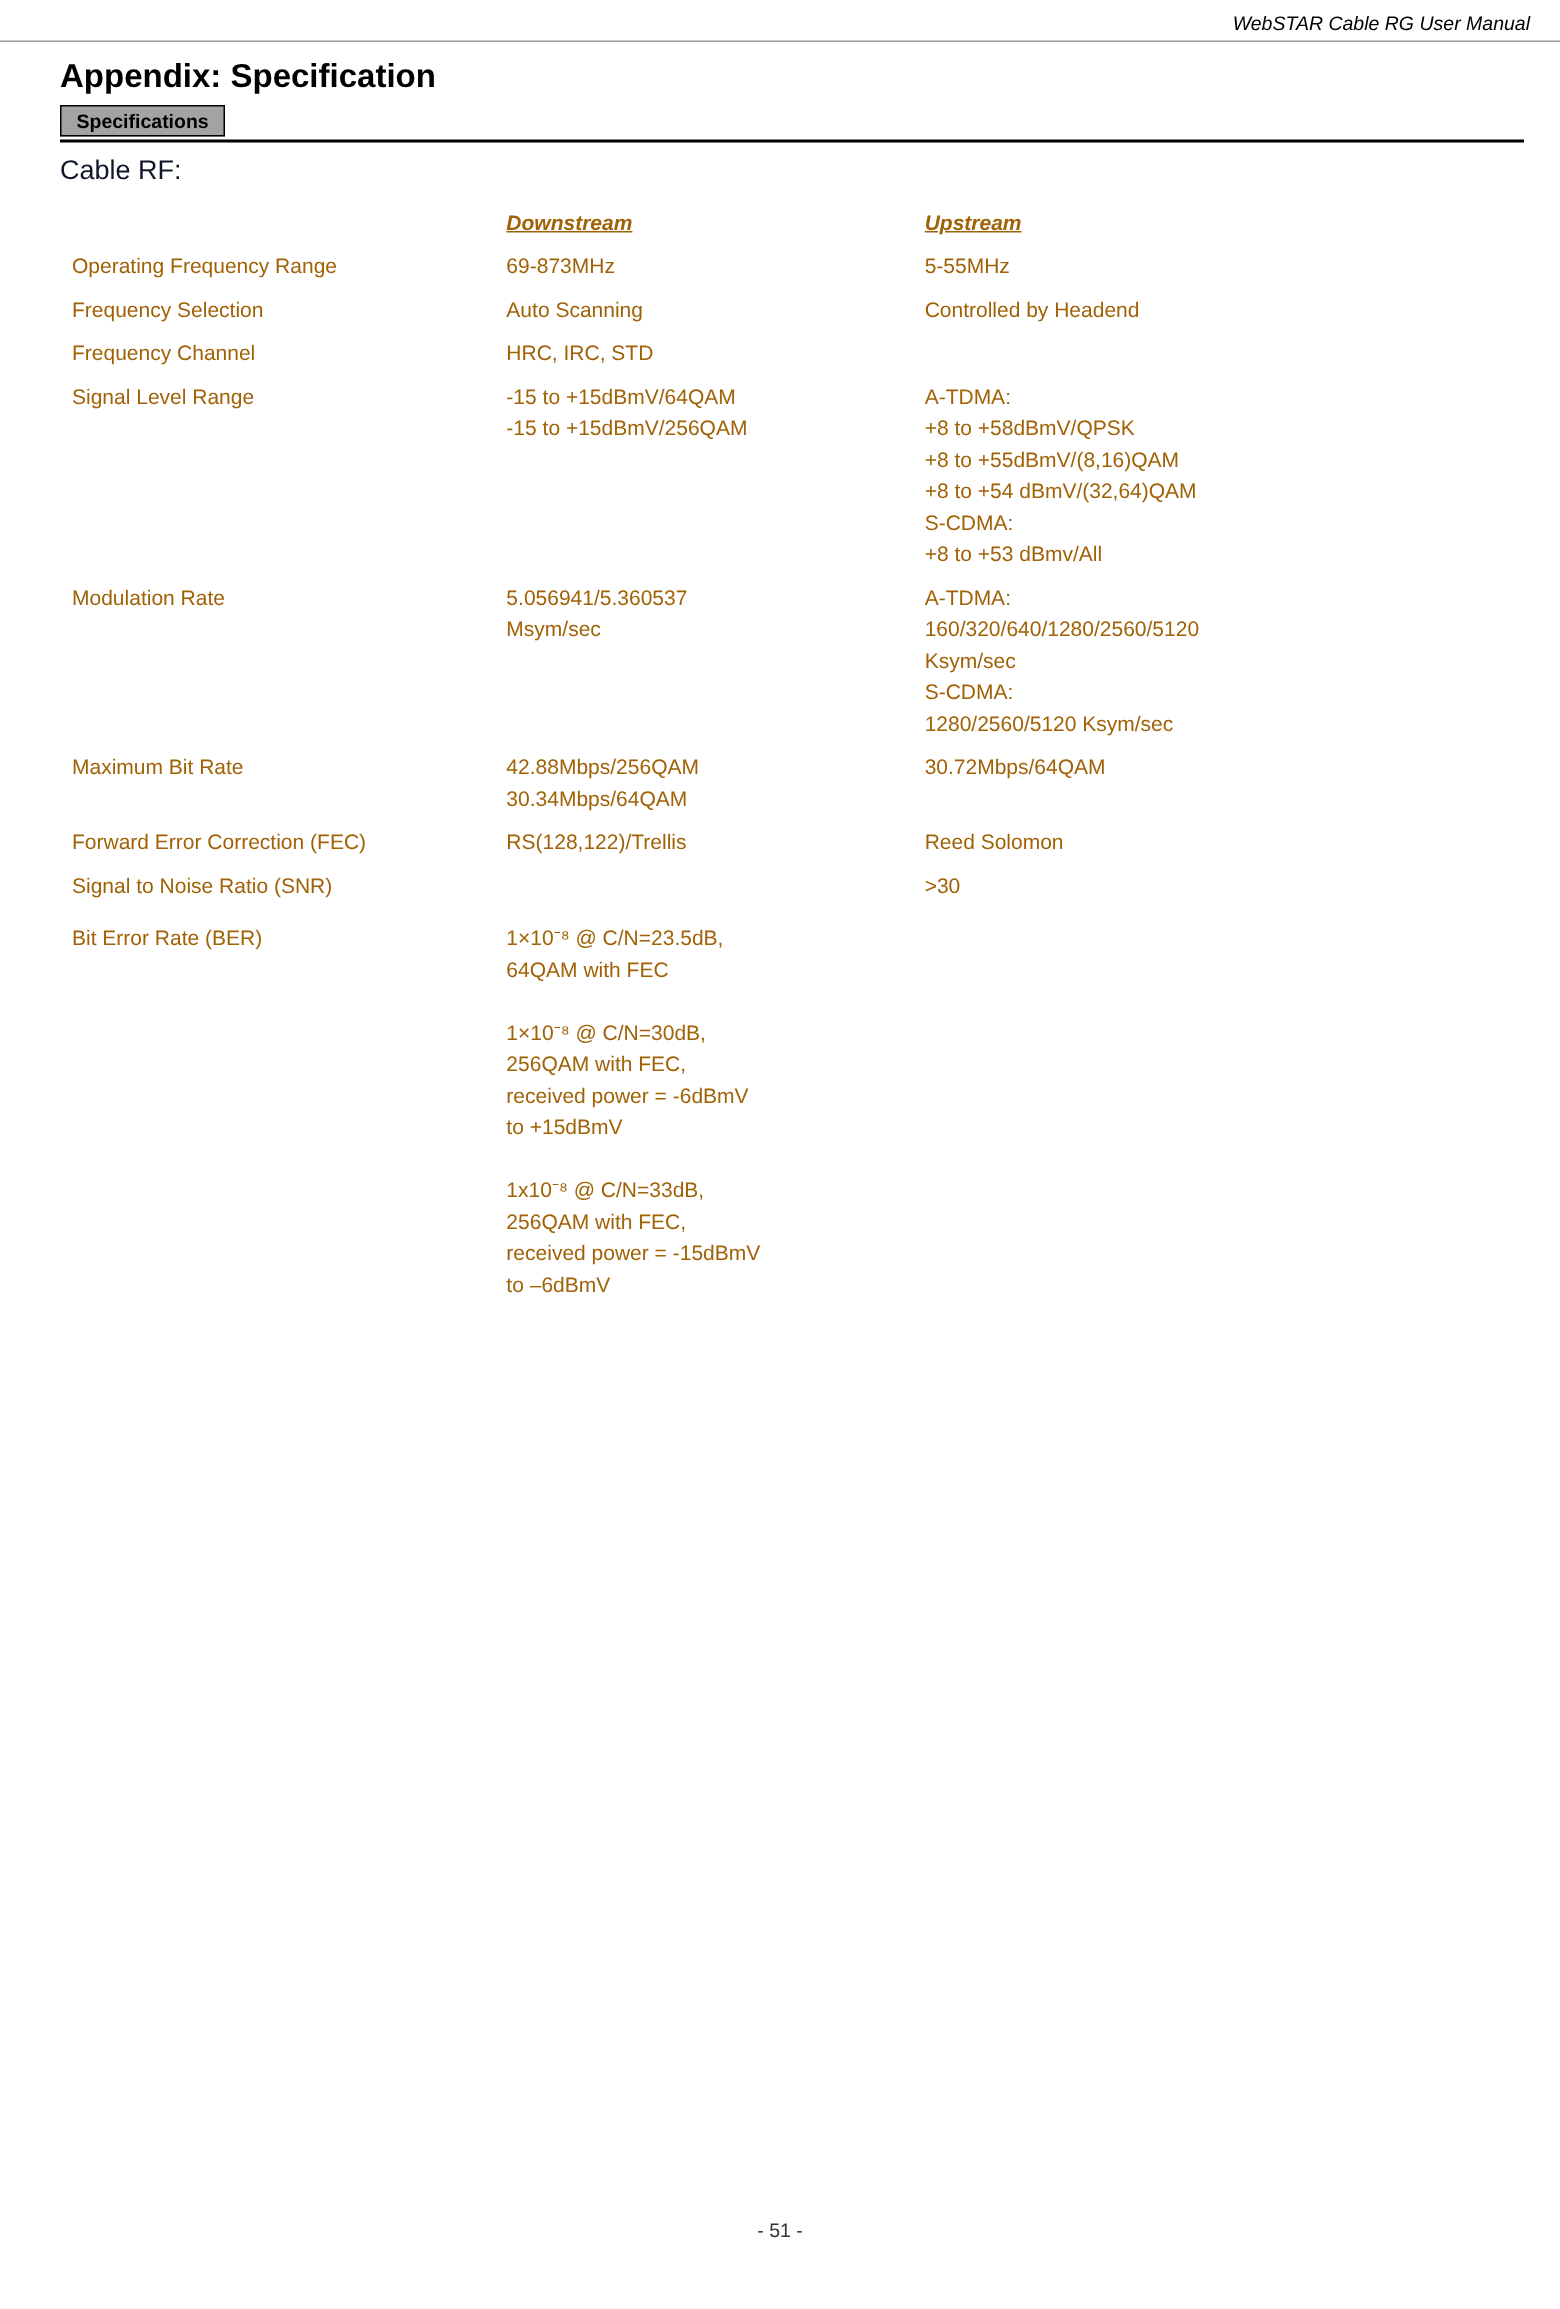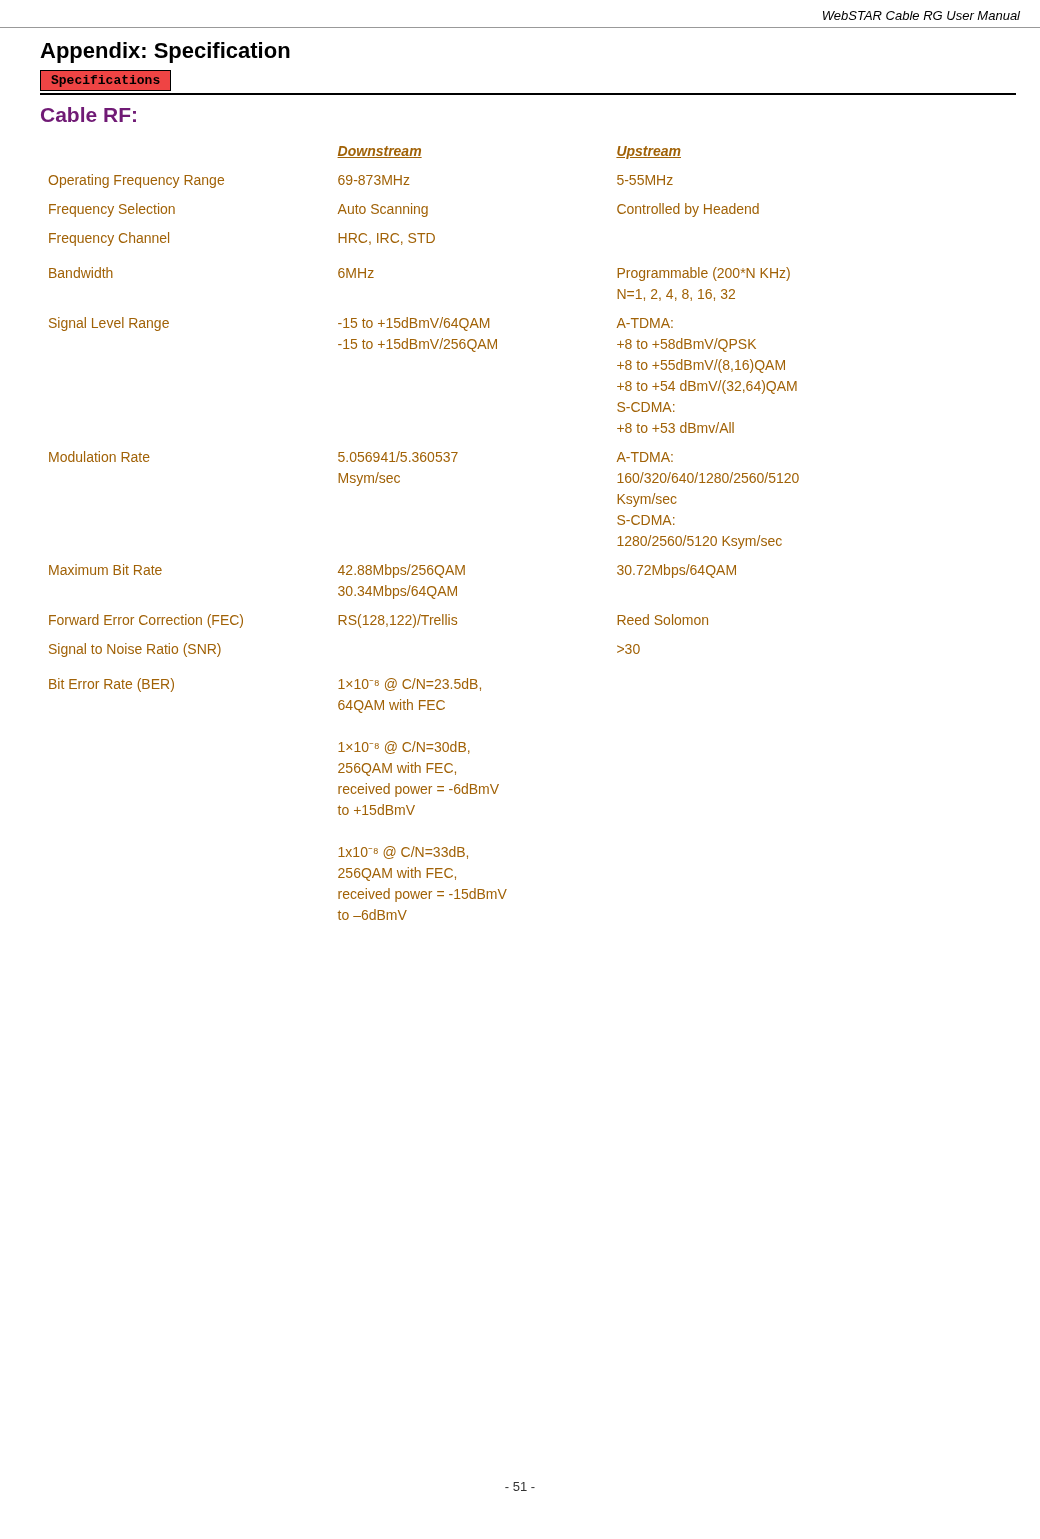--- a/index.html
+++ b/index.html
@@ -27,33 +27,32 @@
       font-weight: bold;
       margin-bottom: 6px;
     }
     .tab-button {
       display: inline-block;
       border: 1px solid #000;
       padding: 2px 10px;
       font-size: 13px;
       font-weight: bold;
       cursor: pointer;
-      background: #ef4444;
+      background: #a3a3a3;
       margin-bottom: 0;
-      font-family: Liberation Mono, monospace;
     }
     .section-divider {
       border: none;
       border-top: 2px solid #000;
       margin: 2px 0 8px 0;
     }
     .cable-rf-label {
-      font-weight: bold;
-      color: #701a75;
-      font-size: 21px;
+      font-weight: normal;
+      color: #0f172a;
+      font-size: 18px;
       margin-bottom: 10px;
     }
     .spec-table {
       width: 100%;
       border-collapse: collapse;
     }
     .spec-table td {
       padding: 4px 8px;
       vertical-align: top;
       color: #a16207;
@@ -115,25 +114,20 @@
         <tr>
           <td>Frequency Selection</td>
           <td>Auto Scanning</td>
           <td>Controlled by Headend</td>
         </tr>
         <tr>
           <td>Frequency Channel</td>
           <td>HRC, IRC, STD</td>
           <td></td>
         </tr>
-        <tr style="padding-top: 8px;">
-          <td style="padding-top: 10px;">Bandwidth</td>
-          <td style="padding-top: 10px;">6MHz</td>
-          <td style="padding-top: 10px;">Programmable (200*N KHz)<br>N=1, 2, 4, 8, 16, 32</td>
-        </tr>
         <tr>
           <td>Signal Level Range</td>
           <td>-15 to +15dBmV/64QAM<br>-15 to +15dBmV/256QAM</td>
           <td>A-TDMA:<br>+8 to +58dBmV/QPSK<br>+8 to +55dBmV/(8,16)QAM<br>+8 to +54 dBmV/(32,64)QAM<br>S-CDMA:<br>+8 to +53 dBmv/All</td>
         </tr>
         <tr>
           <td>Modulation Rate</td>
           <td>5.056941/5.360537<br>Msym/sec</td>
           <td>A-TDMA:<br>160/320/640/1280/2560/5120<br>Ksym/sec<br>S-CDMA:<br>1280/2560/5120 Ksym/sec</td>
         </tr>

